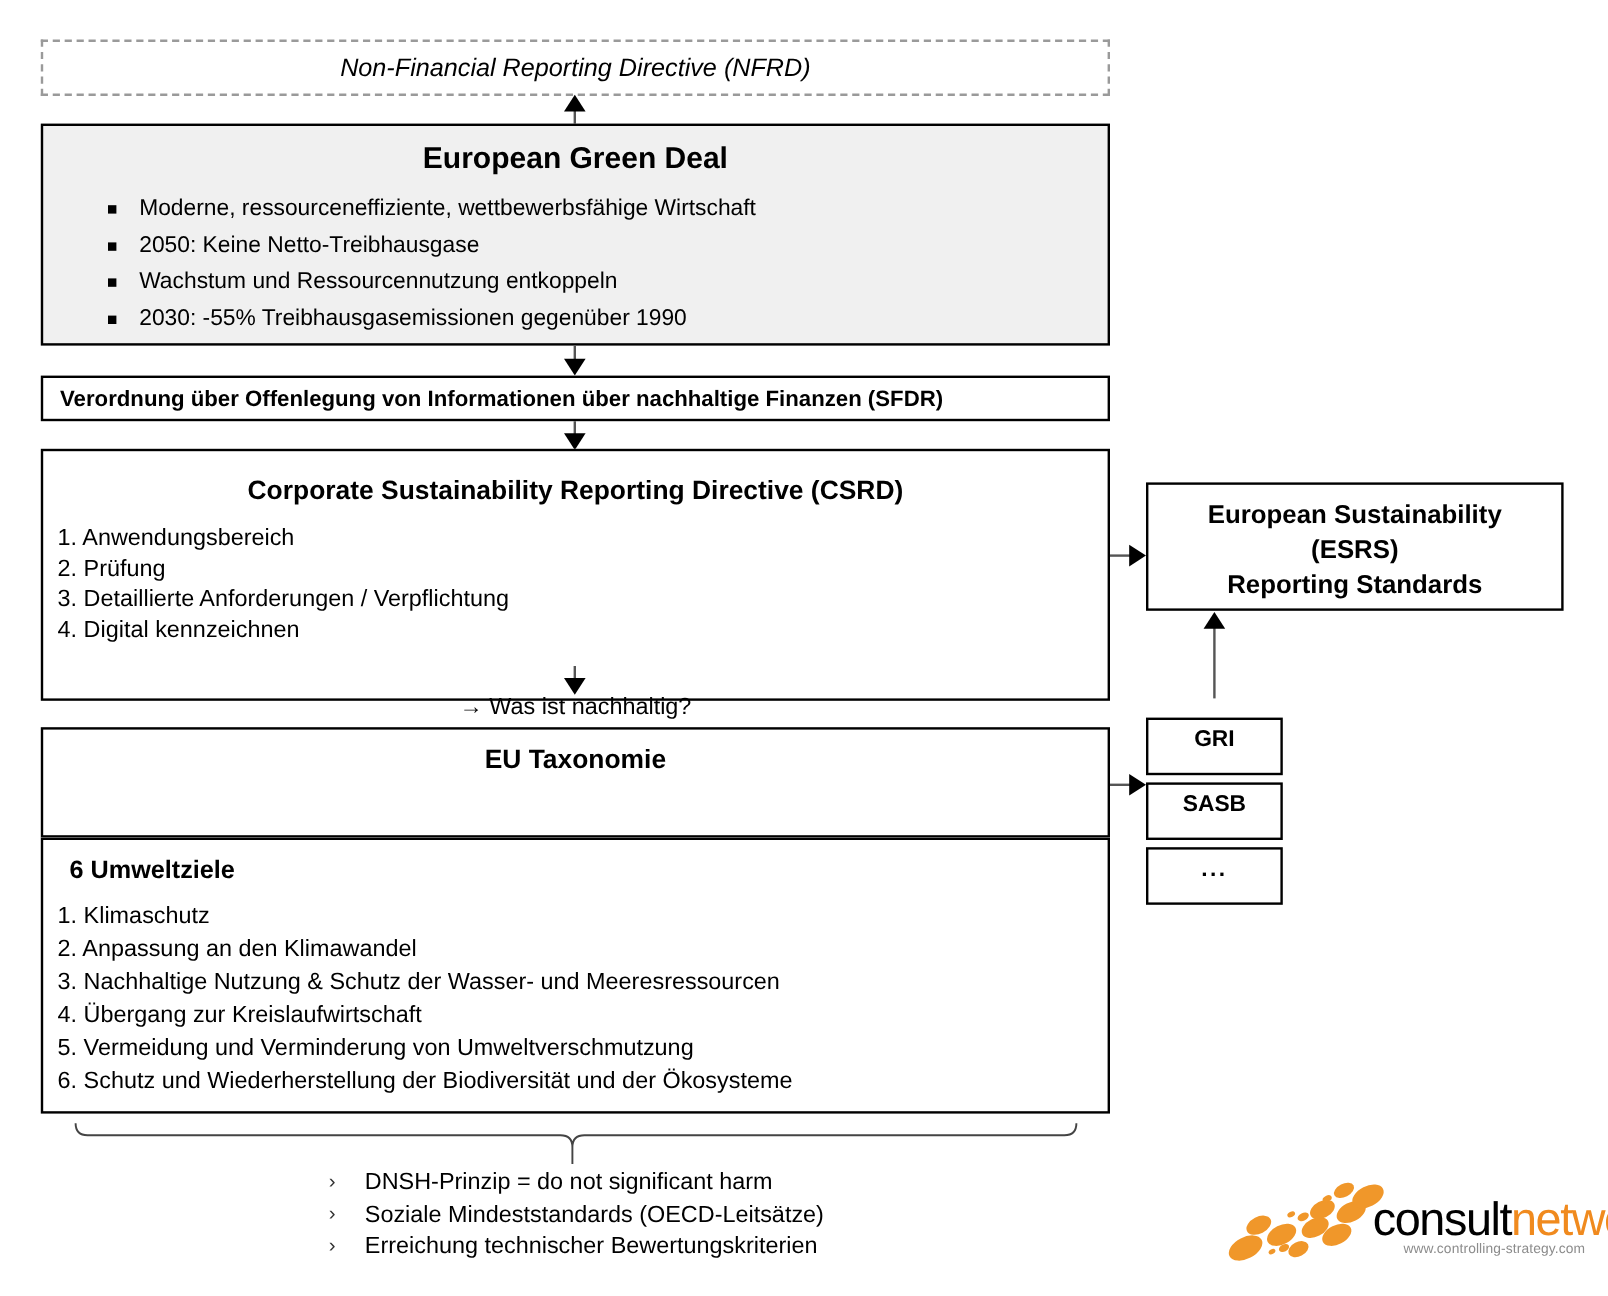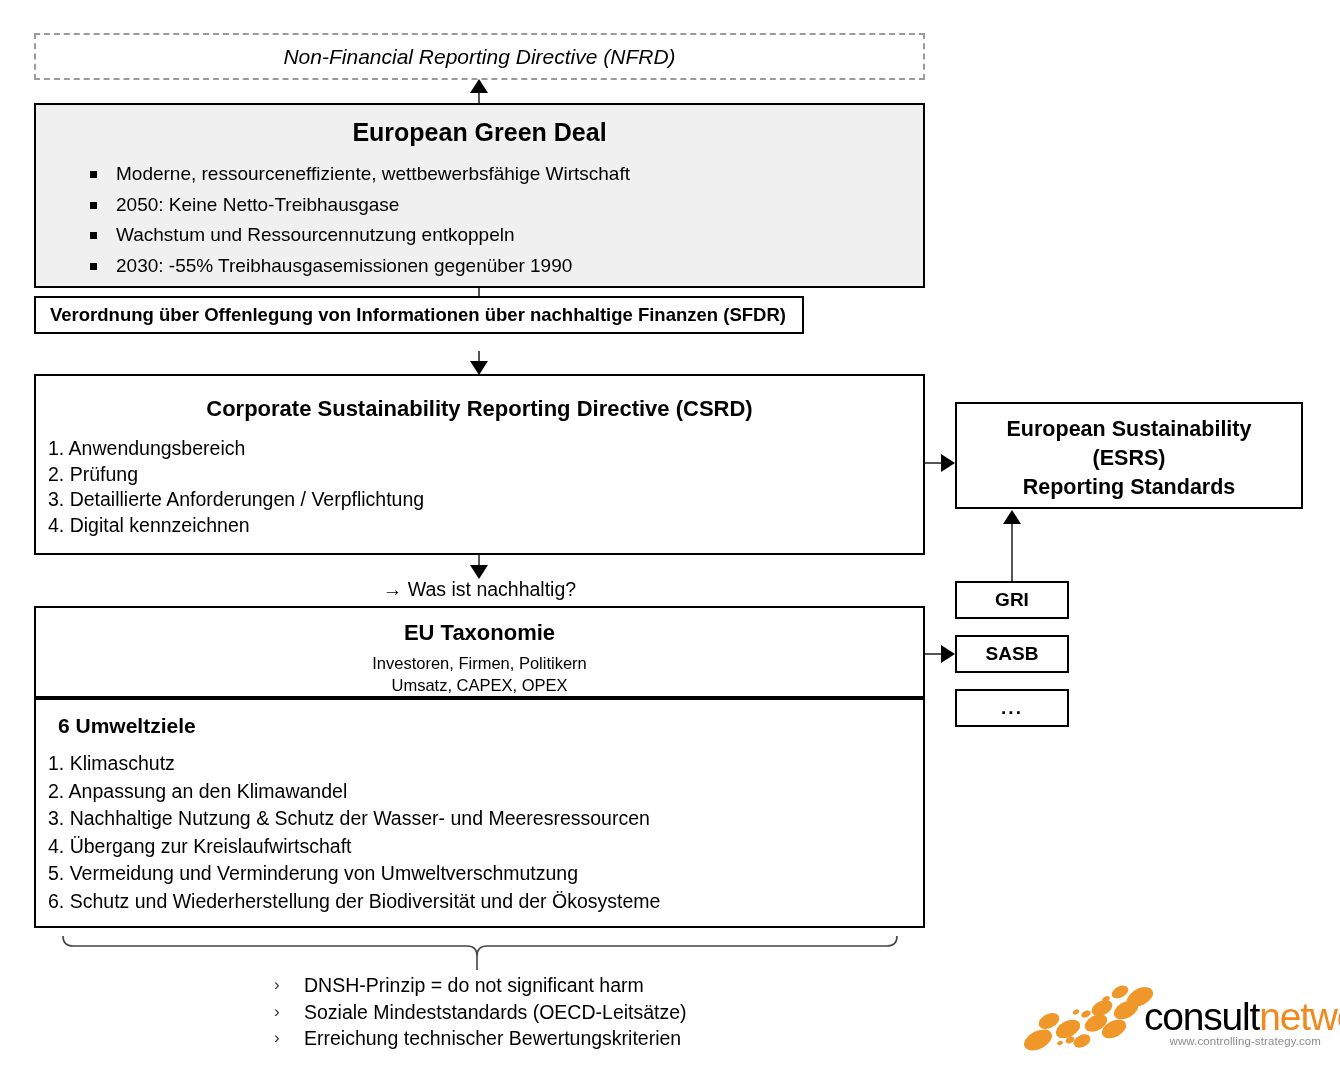--- a/index.html
+++ b/index.html
@@ -83,37 +83,37 @@
     left: 6px;
     top: 12px;
     width: 7px;
     height: 7px;
     background: #000000;
   }
 
   
   #sfdr {
     left: 34px;
-    top: 296px;
-    width: 770px;
+    top: 313px;
+    width: 891px;
     height: 38px;
   }
   #sfdr .title {
     font-size: 18.5px;
     line-height: 34px;
     text-align: left;
     padding-left: 14px;
   }
 
   
   #csrd {
     left: 34px;
     top: 374px;
     width: 891px;
-    height: 181px;
+    height: 210px;
   }
   #csrd .title {
     font-size: 22px;
     margin-top: 20px;
   }
   .num-list {
     list-style: none;
     margin: 14px 0 0 0;
     padding: 0 0 0 12px;
   }
@@ -180,21 +180,22 @@
   #esrs .title {
     font-size: 21.5px;
     line-height: 29px;
     margin-top: 11px;
   }
 
   
   .mini {
     left: 955px;
     width: 114px;
-    height: 38px;
+    height: 48px;
+    margin-top: 17px;
   }
   .mini .title {
     font-size: 19px;
     line-height: 34px;
   }
   #gri  { top: 581px; }
   #sasb { top: 635px; }
   #etc  { top: 689px; }
   #etc .title { font-size: 19px; letter-spacing: 2px; }
 
@@ -364,24 +365,20 @@
     <div class="title">...</div>
   </div>
 
   <div class="vline" style="left:478px; top:555px; height:12px;"></div>
   <div class="arrow-down" style="left:470px; top:565px;"></div>
 
   <div id="nachhaltig">→ Was ist nachhaltig?</div>
 
   <div class="box" id="taxonomie">
     <div class="title">EU Taxonomie</div>
-    <div class="sub">
-      <div>Investoren, Firmen, Politikern</div>
-      <div>Umsatz, CAPEX, OPEX</div>
-    </div>
   </div>
 
   <div class="hline" style="left:925px; top:653px; width:22px;"></div>
   <div class="arrow-right" style="left:941px; top:645px;"></div>
 
   <div class="box" id="umweltziele">
     <div class="heading">6 Umweltziele</div>
     <ul class="num-list">
       <li>1. Klimaschutz</li>
       <li>2. Anpassung an den Klimawandel</li>

